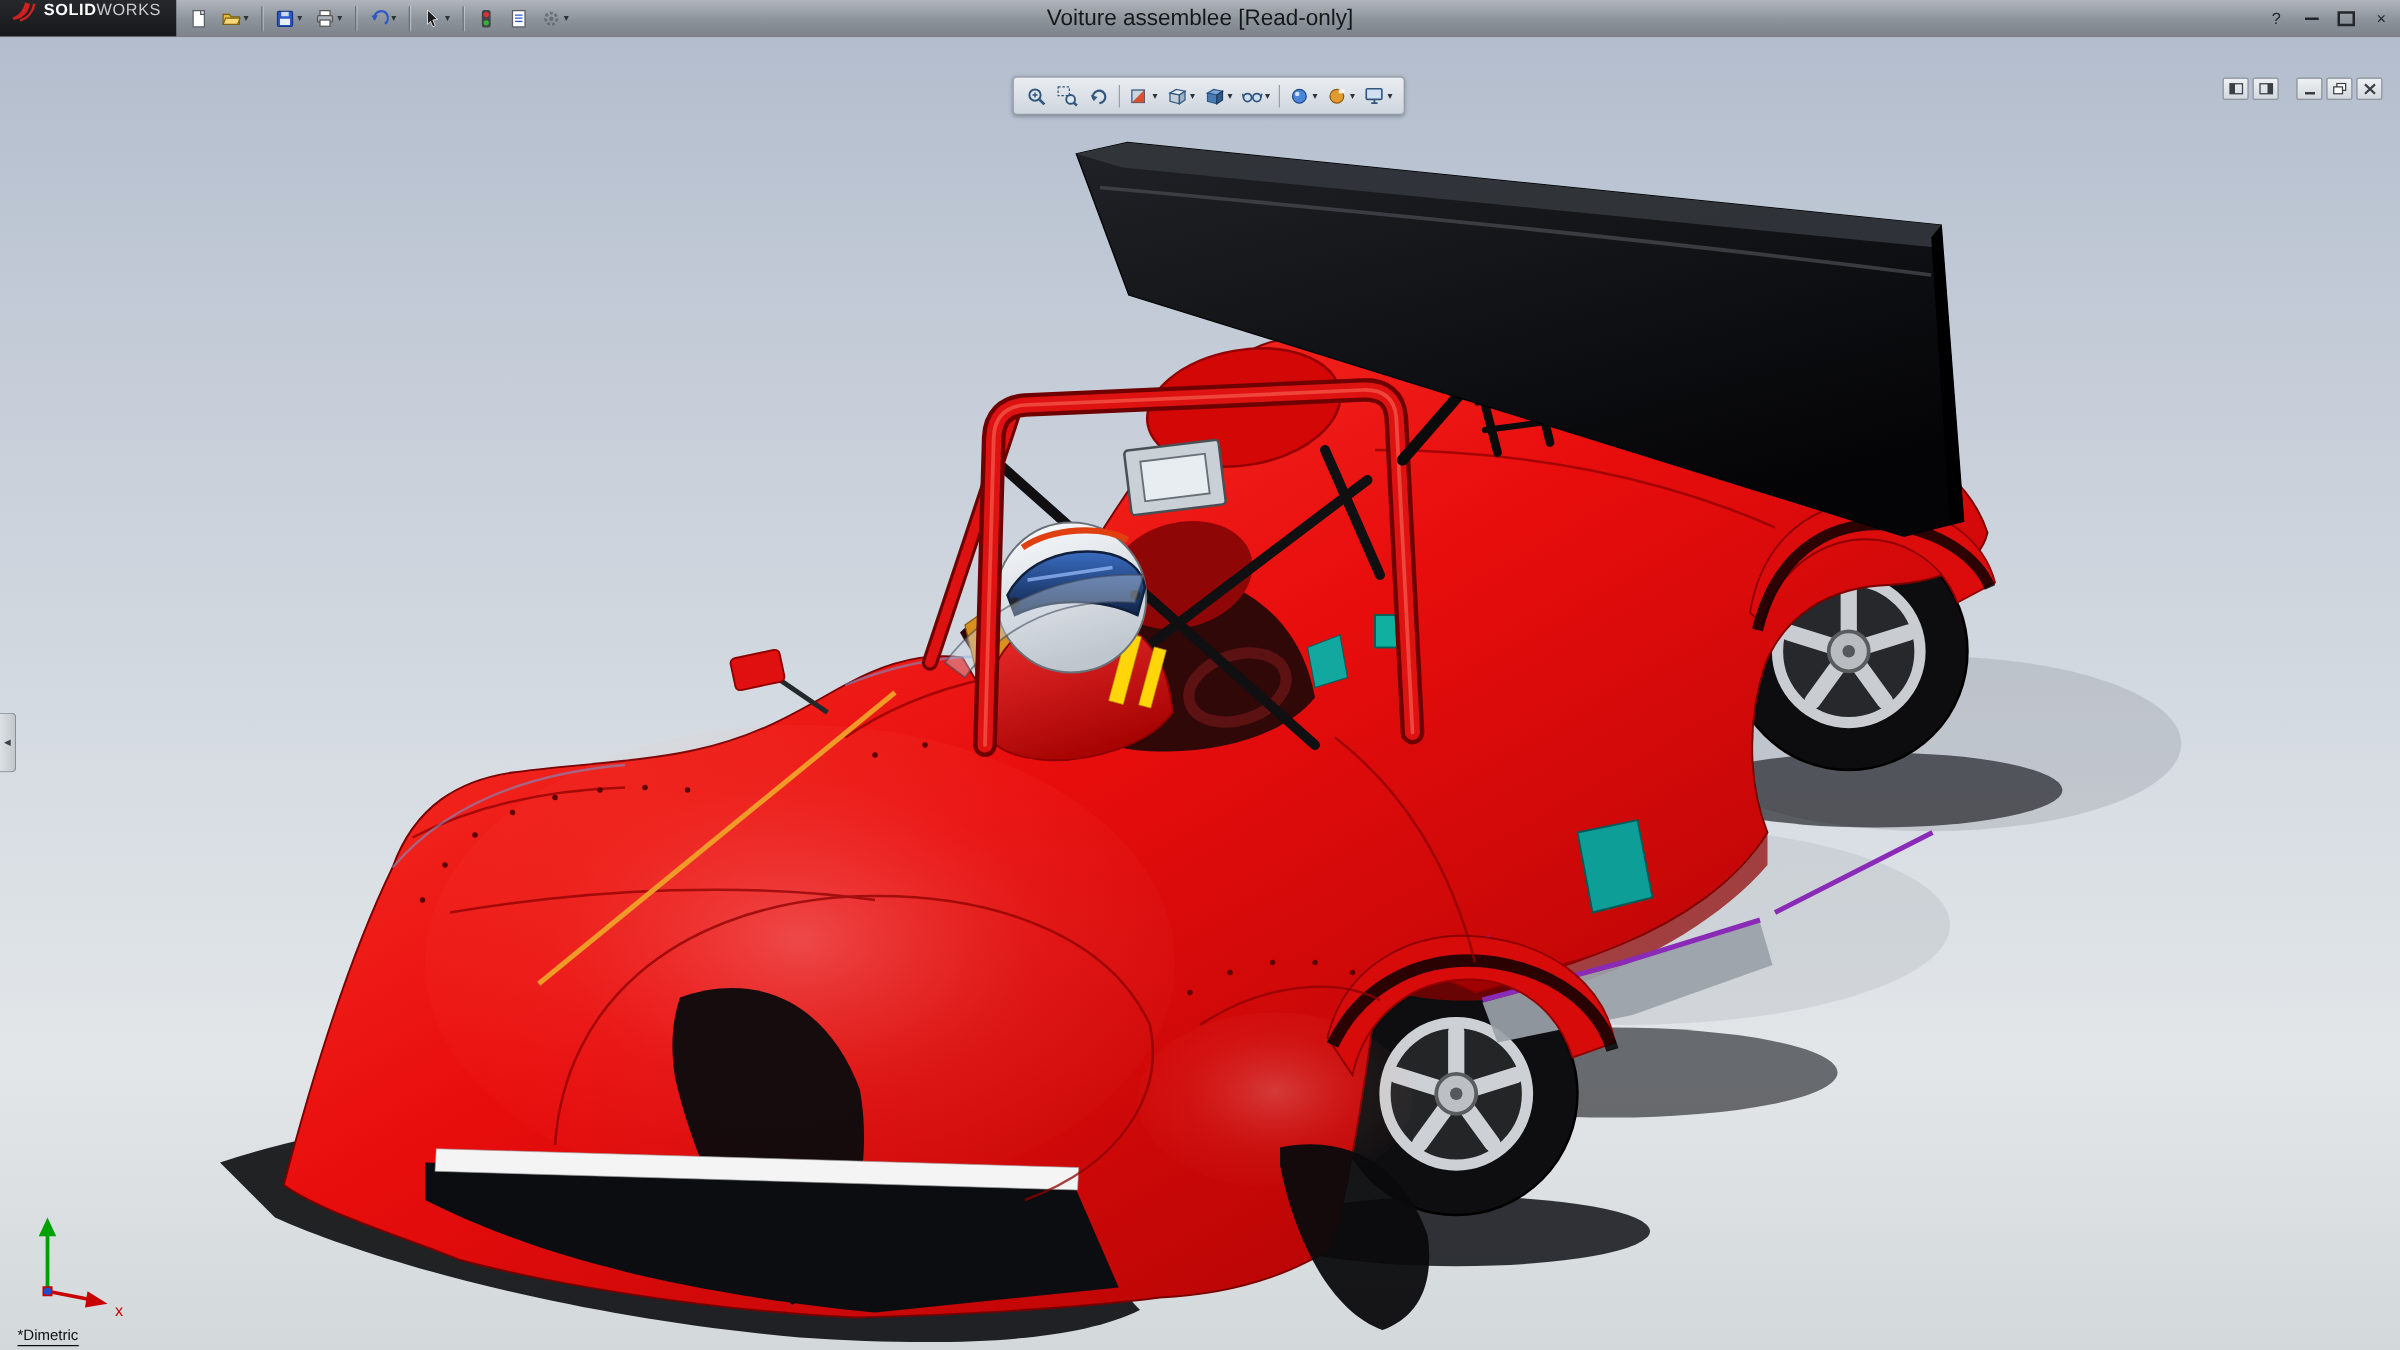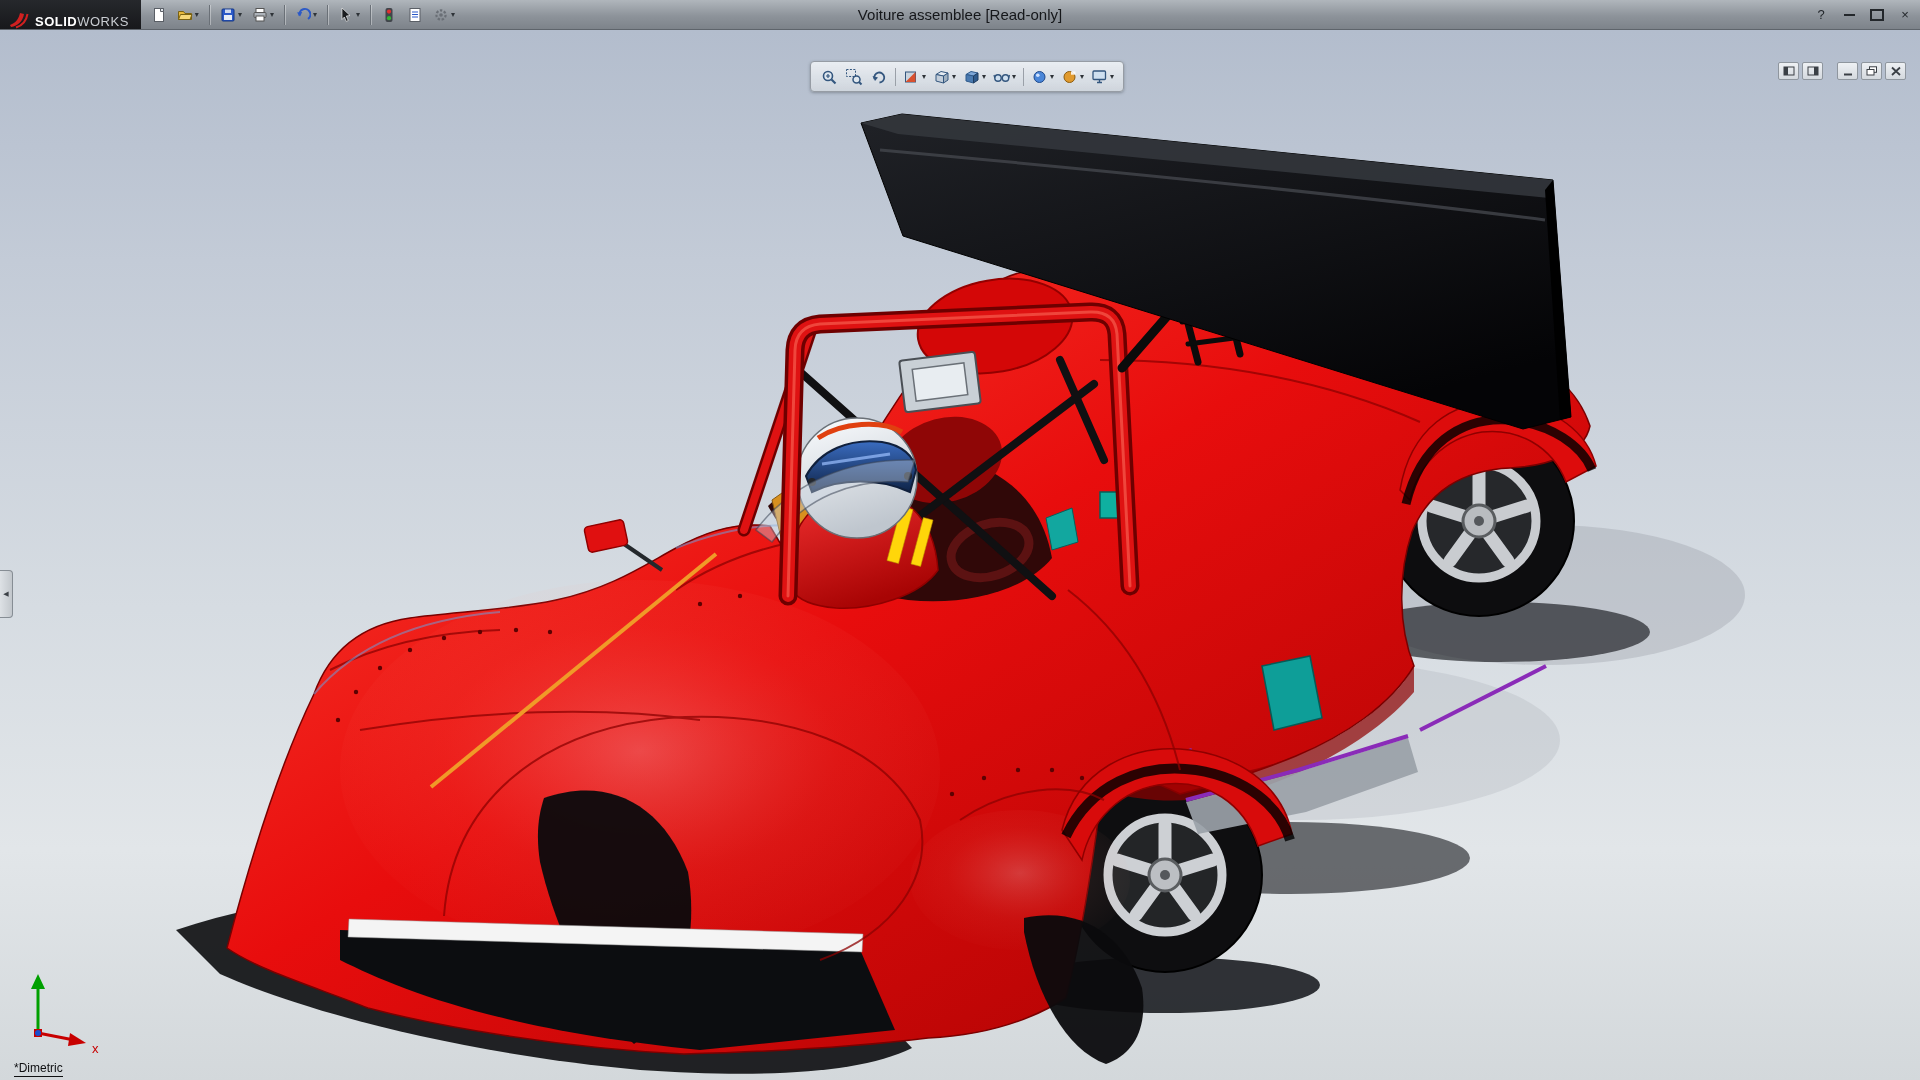--- a/index.html
+++ b/index.html
@@ -1,30 +1,30 @@
 <!DOCTYPE html>
 <html><head>
 <meta charset="utf-8">
 <style>
   html,body{margin:0;padding:0;width:1920px;height:1080px;overflow:hidden;
     font-family:"Liberation Sans",sans-serif;-webkit-font-smoothing:antialiased;}
   
   .titlebar{position:relative;height:29px;background:linear-gradient(#b0b6bc,#8d939a 55%,#7d838a);
     border-bottom:1px solid #5e646b;display:flex;align-items:center;}
-  .logo-block{height:29px;display:flex;align-items:flex-end;gap:5px;padding:0 12px 0 8px;
+  .logo-block{height:29px;display:flex;align-items:flex-start;gap:5px;padding:0 12px 0 8px;
     background:linear-gradient(#26282c,#17181b);}
   .logo-text{font-size:13px;letter-spacing:.5px;color:#fff;font-weight:bold;}
   .logo-text .lt2{font-weight:normal;color:#c9cdd2;}
   .toolbar-main{display:flex;align-items:center;gap:2px;padding:0 6px;}
   .tb-btn{display:inline-flex;align-items:center;gap:2px;height:23px;padding:0 3px;
     border:1px solid transparent;border-radius:2px;cursor:default;}
   .dd{font-size:8px;color:#2e3338;line-height:1;}
   .sep{width:1px;height:20px;background:#6a7077;box-shadow:1px 0 0 rgba(255,255,255,.35);margin:0 4px;}
   .title-center{position:absolute;left:50%;transform:translateX(-50%);top:0;height:29px;
-    display:flex;align-items:center;font-size:15px;color:#15171a;}
+    display:flex;align-items:center;font-size:18px;color:#15171a;}
   .win-controls{position:absolute;right:8px;top:0;height:29px;display:flex;align-items:center;gap:14px;}
   .wc{color:#23272b;font-size:13px;line-height:1;display:flex;align-items:center;justify-content:center;
     min-width:14px;cursor:default;}
   .wc-minbar{width:11px;height:2px;background:#23272b;}
   .wc-maxbox{width:10px;height:8px;border:2px solid #23272b;}
   
   .viewport{position:relative;width:1920px;height:1051px;
     background:linear-gradient(180deg,#b3bdcd 0%,#c3cbd7 22%,#d6dce2 55%,#e2e6e9 78%,#d3d8db 100%);}
   .scene{position:absolute;left:0;top:0;}
   

